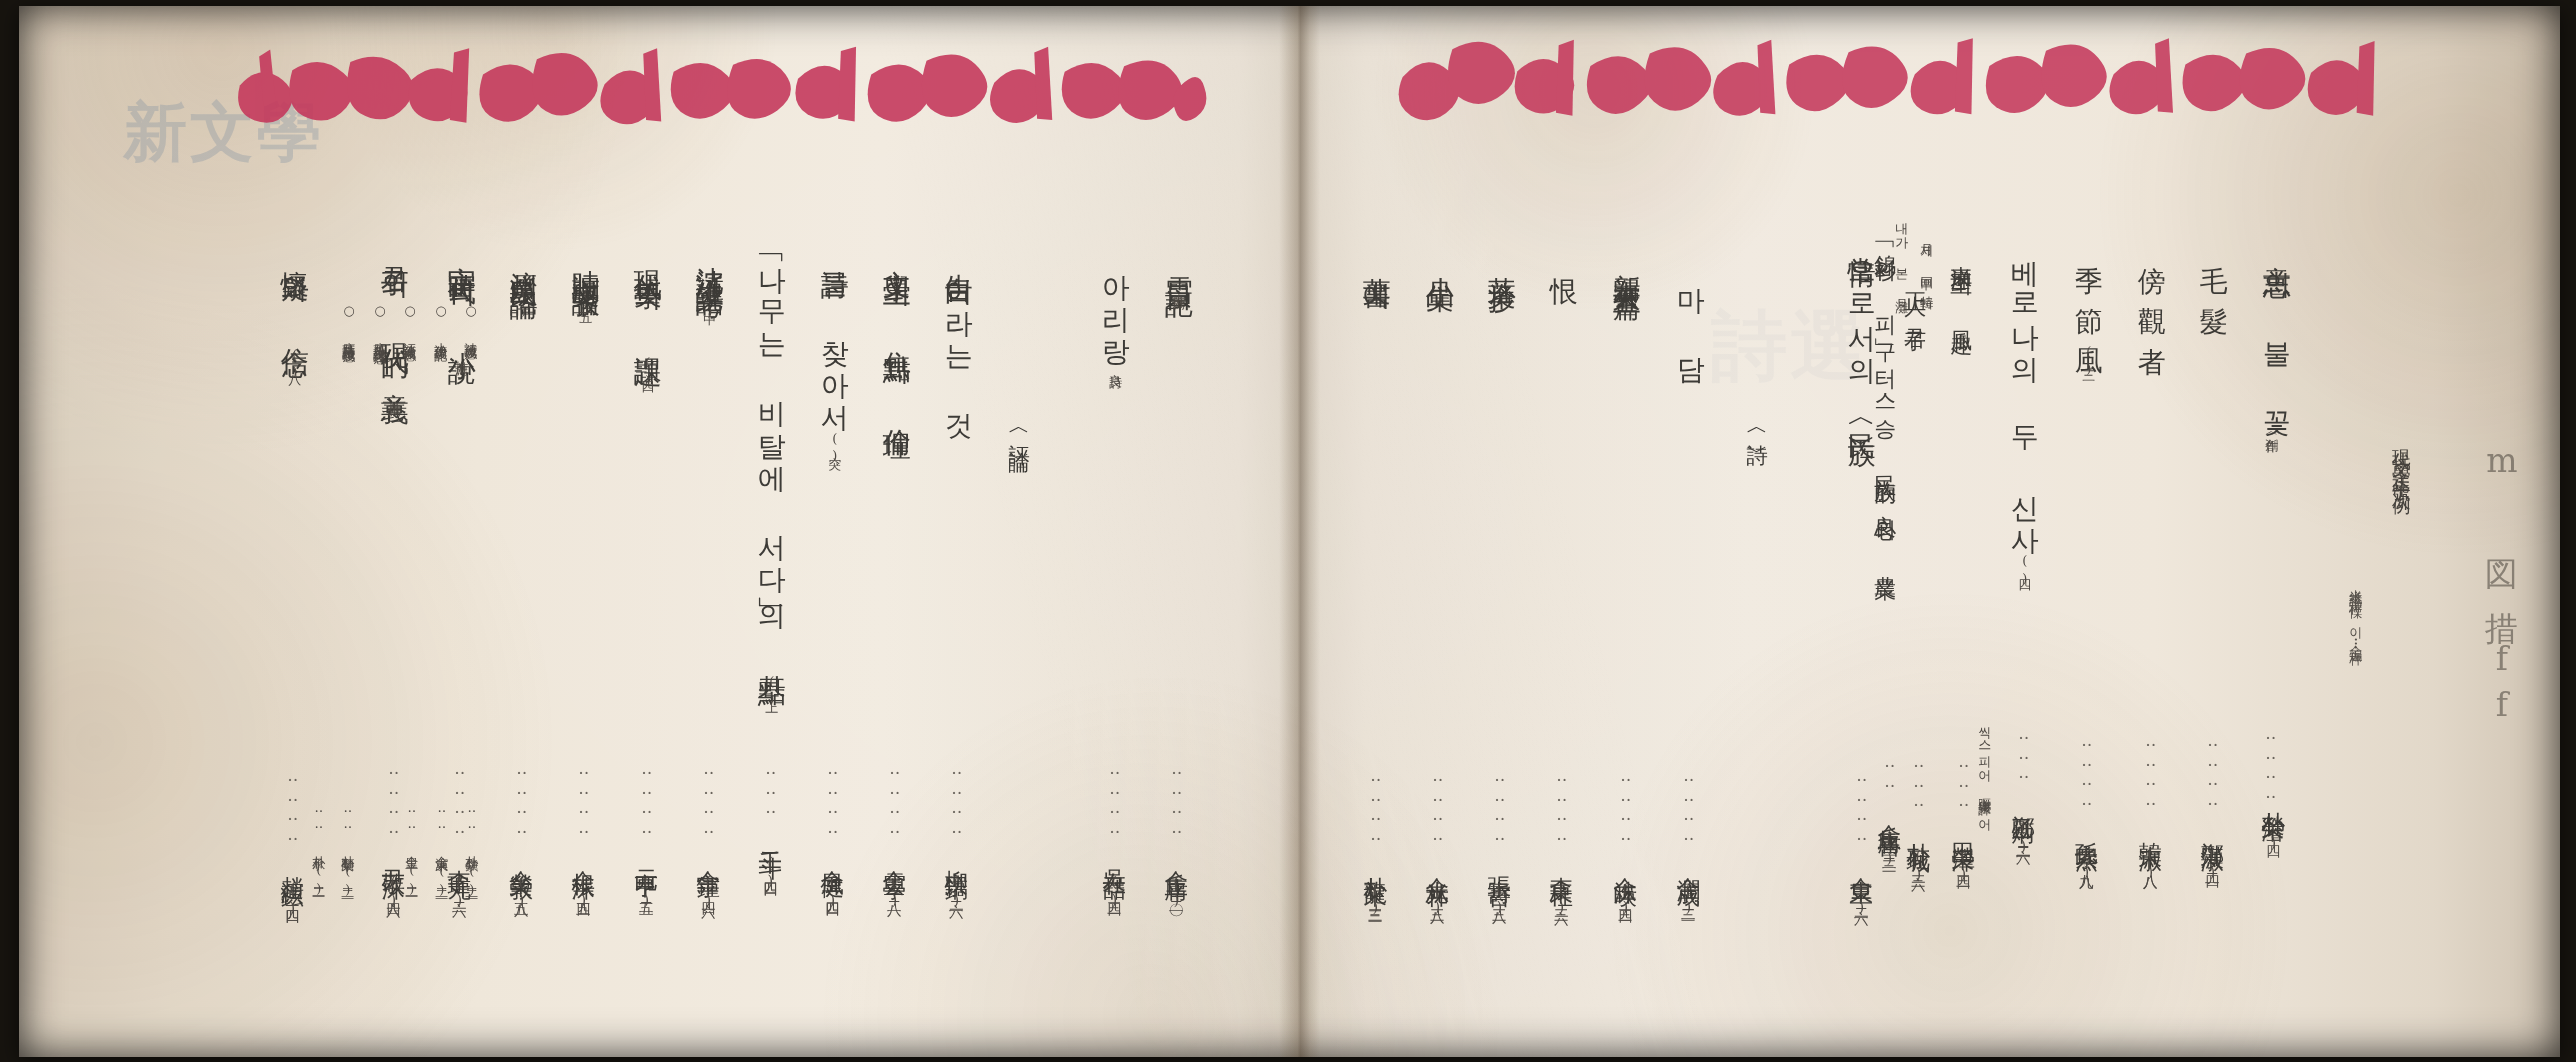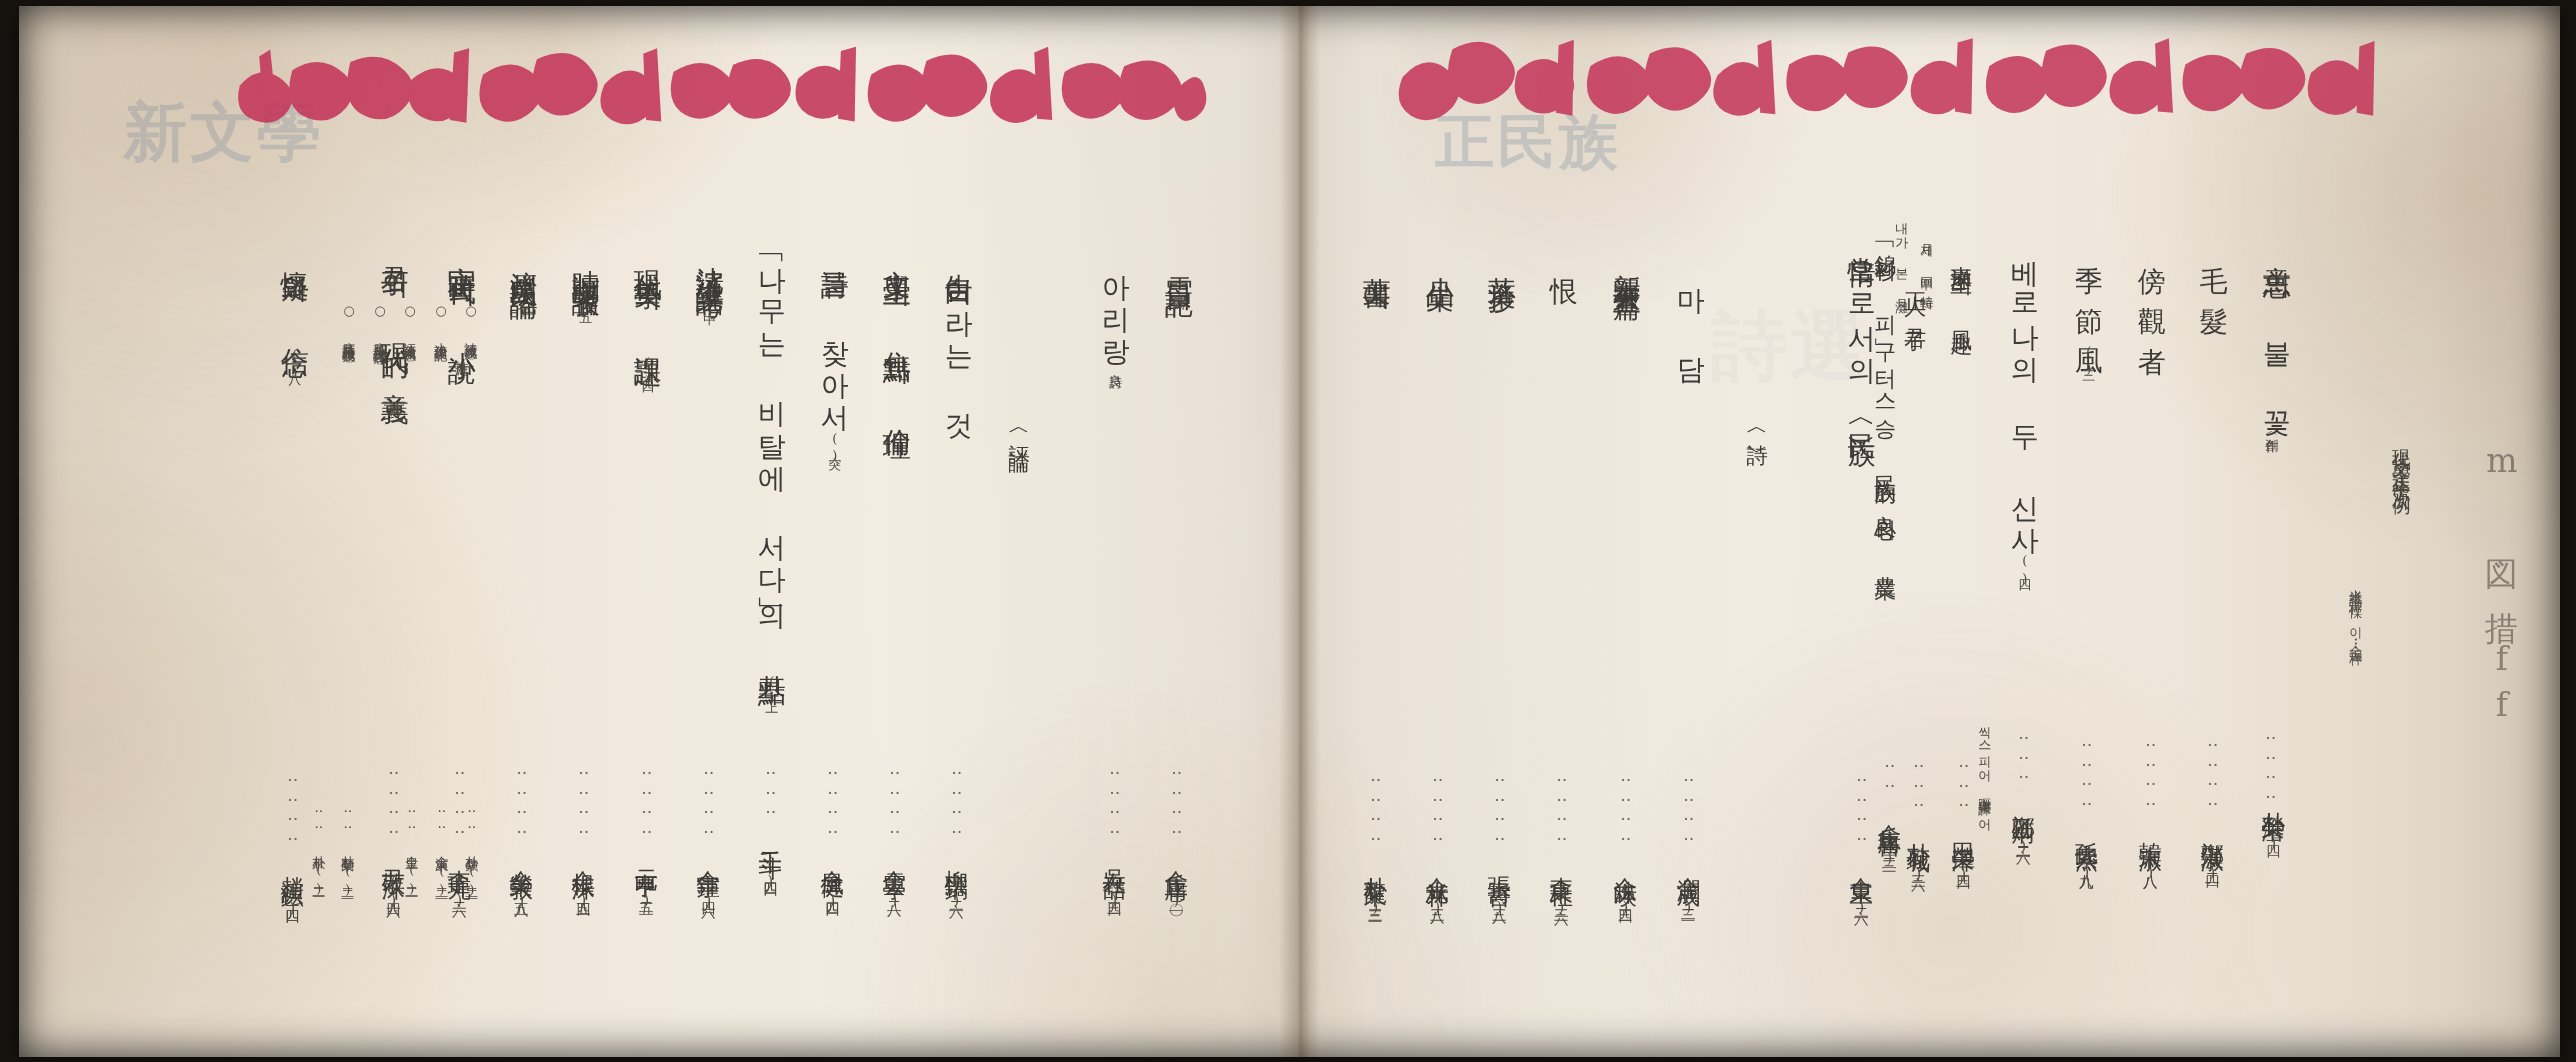--- a/index.html
+++ b/index.html
@@ -70,21 +70,20 @@
   .bigmark{position:absolute;writing-mode:vertical-rl;text-orientation:upright;
            font-size:33px;letter-spacing:7px;color:#4a443c;opacity:.55;}
 </style>
 </head>
 <body>
 
 <div id="stage">
   <div id="spread">
 
     <div class="bleed" style="left:104px;top:83px;font-size:64px;">新文學</div>
-    <div class="bleed" style="left:1416px;top:97px;font-size:59px;">正民族</div>
     <div class="bleed" style="left:1692px;top:290px;font-size:76px;opacity:.18;">詩選</div>
 
     <div class="brush" style="left:207px;top:38px;width:981px;height:90px;">
       <svg width="981" height="90" viewBox="0 0 1420 130">
         <g fill="#c4365a" opacity="0.88">
           <path d="M20 60 q30 -34 62 -8 q24 20 8 44 q-18 26 -50 14 q-30 -12 -20 -50z"></path>
           <path d="M48 18 l16 -10 l10 96 l-18 6z"></path>
           <path d="M96 38 q40 -26 74 4 q26 22 4 50 q-26 30 -62 12 q-30 -16 -16 -66z"></path>
           <path d="M180 26 q46 -20 78 12 q24 24 2 52 q-28 32 -66 10 q-28 -18 -14 -74z"></path>
           <path d="M268 52 q36 -32 70 -4 q22 20 2 46 q-24 28 -56 12 q-28 -16 -16 -54z"></path>

